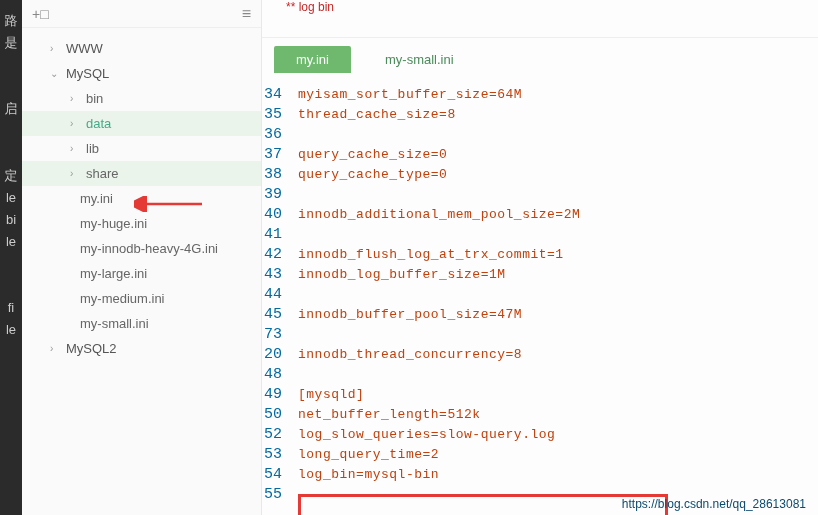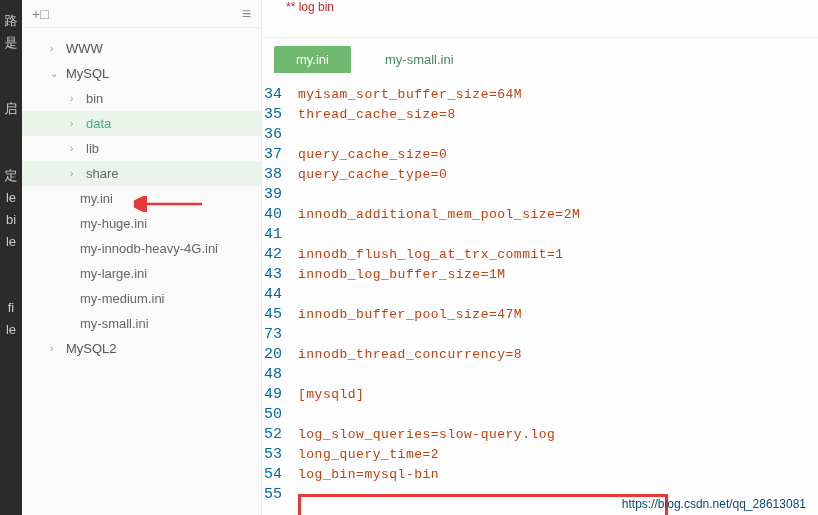--- a/index.html
+++ b/index.html
@@ -314,20 +314,21 @@
       <div class="code-line">
         <span class="line-no">48</span>
         <span class="line-content"></span>
       </div>
       <div class="code-line">
         <span class="line-no">49</span>
         <span class="line-content">[mysqld]</span>
       </div>
       <div class="code-line">
         <span class="line-no">50</span>
+        <span class="line-content">net_buffer_length=512k</span>
       </div>
       <div class="code-line">
         <span class="line-no">52</span>
         <span class="line-content">log_slow_queries=slow-query.log</span>
       </div>
       <div class="code-line">
         <span class="line-no">53</span>
         <span class="line-content">long_query_time=2</span>
       </div>
       <div class="code-line">

